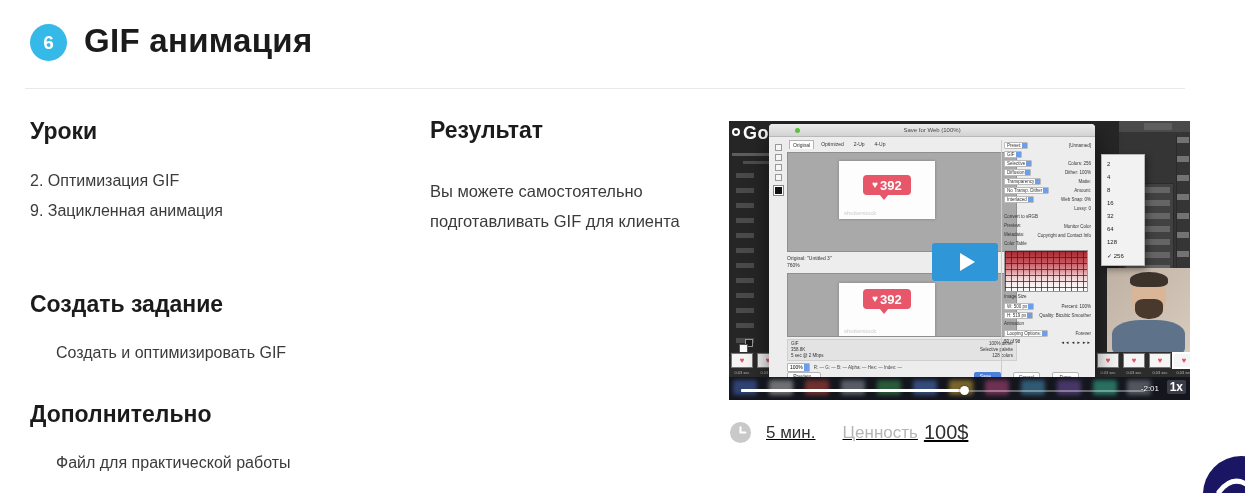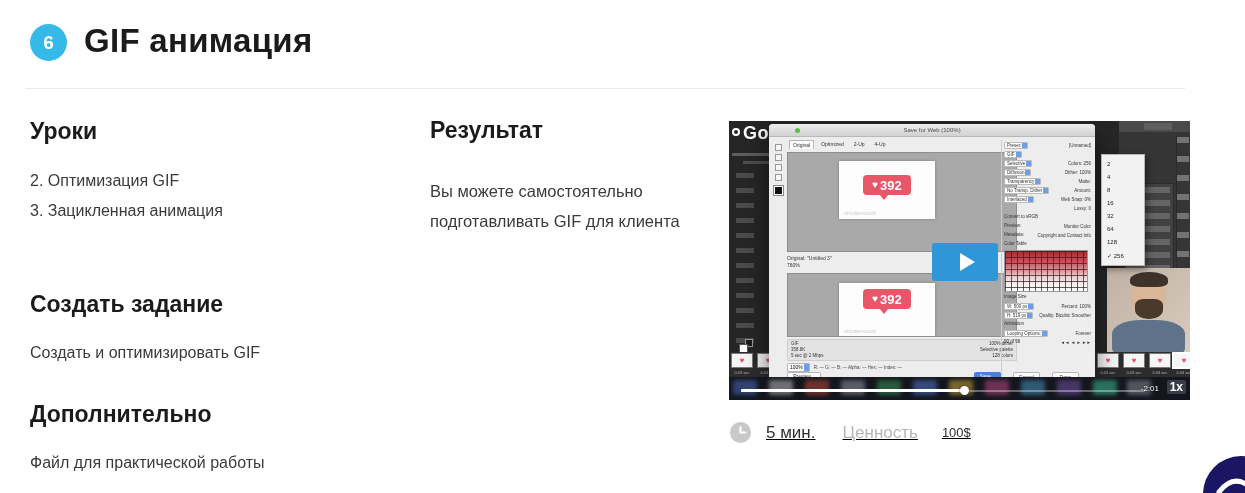--- a/index.html
+++ b/index.html
@@ -7,21 +7,21 @@
   .page { position:relative; width:1245px; height:493px; background:#fff; overflow:hidden; }
 
   
   .module-badge { position:absolute; left:30px; top:24px; width:37px; height:37px; border-radius:50%;
     background:#35b9e9; color:#fff; font-size:19px; font-weight:700; display:flex; align-items:center; justify-content:center; }
   .module-title { position:absolute; left:84px; top:22px; font-size:33px; font-weight:700; color:#1b1b1b; letter-spacing:.3px; }
   .divider { position:absolute; left:25px; top:88px; width:1160px; height:1px; background:#e9e9e9; }
 
   
   .h2 { position:absolute; font-size:23px; font-weight:700; color:#1b1b1b; }
-  .body-text { position:absolute; font-size:16px; color:#3b3b3b; }
+  .body-text { position:absolute; font-size:16px; color:#3b3b3b;margin-left:26px; }
   .lesson-list { position:absolute; left:30px; top:166px; list-style:none; }
   .lesson-list li { font-size:16px; color:#3b3b3b; line-height:30px; }
   .result-text { position:absolute; left:430px; top:176px; width:258px; font-size:16.5px; color:#3b3b3b; line-height:30px; }
 
   
   .vt { position:absolute; left:729px; top:121px; width:461px; height:279px; background:#262626; overflow:hidden; cursor:pointer; }
   .vt-logo-dot { position:absolute; left:3px; top:7px; width:8px; height:8px; border:2px solid #fff; border-radius:50%; z-index:2; }
   .vt-logo { position:absolute; left:14px; top:2px; color:#fff; font-size:18px; font-weight:700; z-index:2; letter-spacing:.5px; }
   .vt-line1 { position:absolute; left:3px; top:32px; width:52px; height:3px; background:rgba(200,200,200,.35); }
   .vt-line2 { position:absolute; left:14px; top:40px; width:28px; height:3px; background:rgba(200,200,200,.25); }
@@ -141,39 +141,39 @@
 
   
   .play-btn { position:absolute; left:203px; top:122px; width:66px; height:38px; background:#2f96d8; border:none;
     border-radius:3px; z-index:8; display:flex; align-items:center; justify-content:center; cursor:pointer; }
   .play-tri { width:0; height:0; border-left:15px solid #fff; border-top:9px solid transparent; border-bottom:9px solid transparent; margin-left:4px; }
 
   
   .meta { position:absolute; left:729px; top:421px; display:flex; align-items:center;text-decoration:underline; }
   .duration { font-size:17px; color:#2f2f2f; margin-left:14px; }
   .value-label { font-size:17px; color:#b5b5b5; margin-left:27px; }
-  .value-amount { font-size:13px; color:#2f2f2f; margin-left:24px; }
+  .value-amount { font-size:20px; color:#2f2f2f; margin-left:6px; }
 
   
   .chat-widget { position:absolute; left:1203px; top:456px; width:76px; height:76px; border-radius:50%;
     background:#1b1663; cursor:pointer; }
 </style>
 </head>
 <body>
 
 <div class="page">
 
   <div class="module-badge">6</div>
   <h1 class="module-title">GIF анимация</h1>
   <div class="divider"></div>
 
   <h2 class="h2" style="left:30px; top:118px;">Уроки</h2>
   <ul class="lesson-list">
     <li>2. Оптимизация GIF</li>
-    <li>3. Зацикленная анимация</li>
+    <li>9. Зацикленная анимация</li>
   </ul>
   <h2 class="h2" style="left:30px; top:291px;">Создать задание</h2>
   <p class="body-text" style="left:30px; top:344px;">Создать и оптимизировать GIF</p>
   <h2 class="h2" style="left:30px; top:401px;">Дополнительно</h2>
   <p class="body-text" style="left:30px; top:454px;">Файл для практической работы</p>
 
   <h2 class="h2" style="left:430px; top:117px;">Результат</h2>
   <p class="result-text">Вы можете самостоятельно подготавливать GIF для клиента</p>
 
   <div class="vt">

